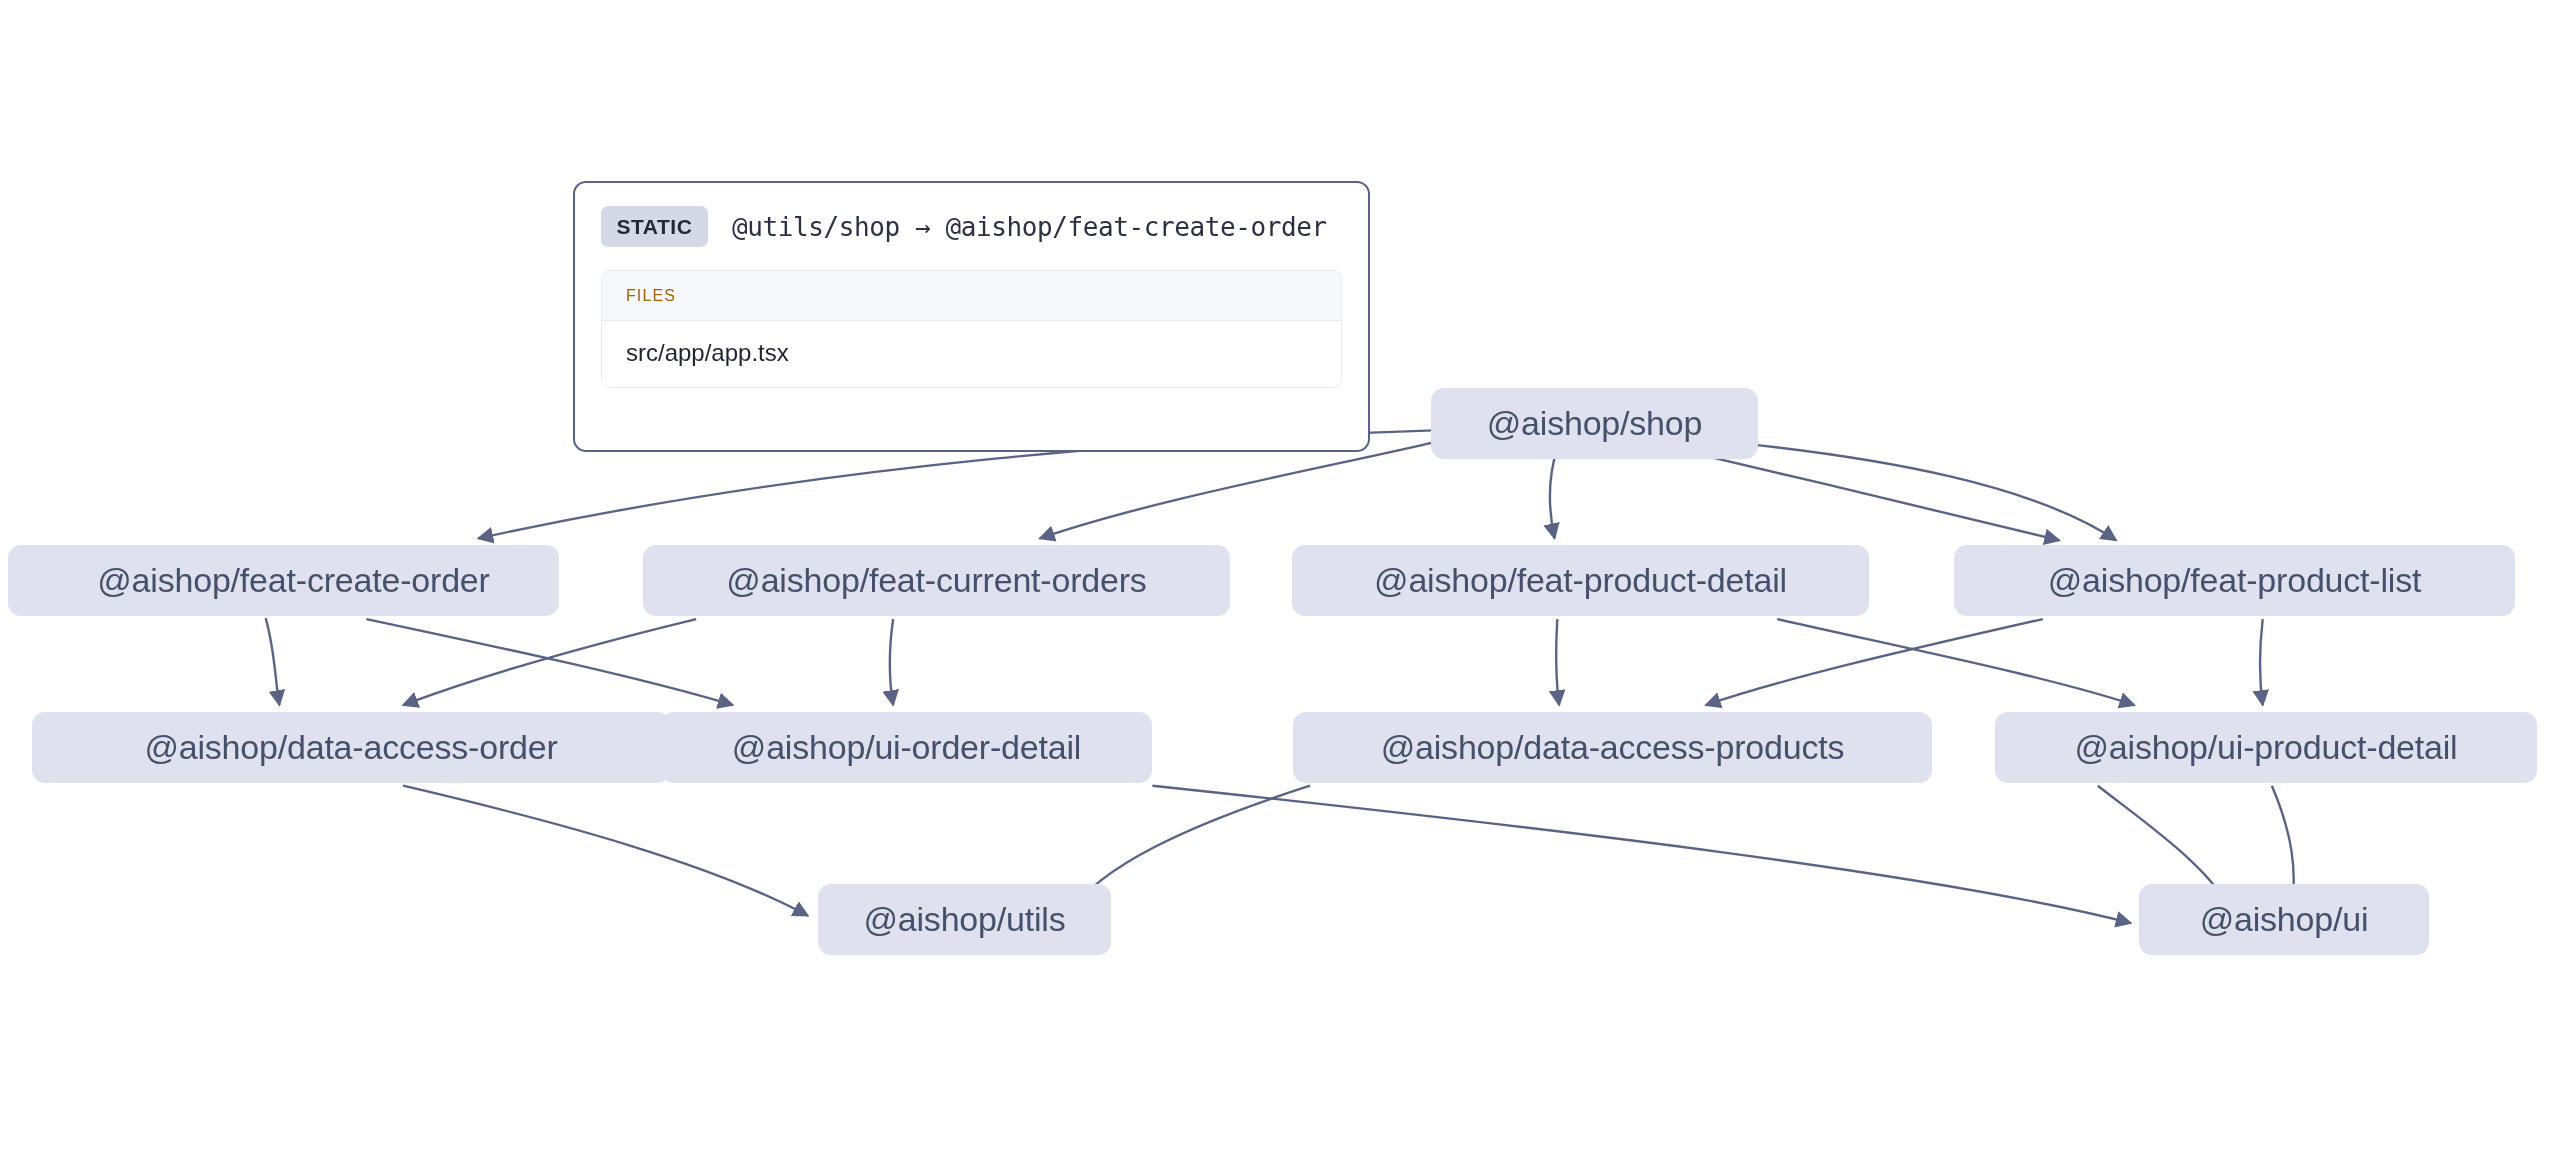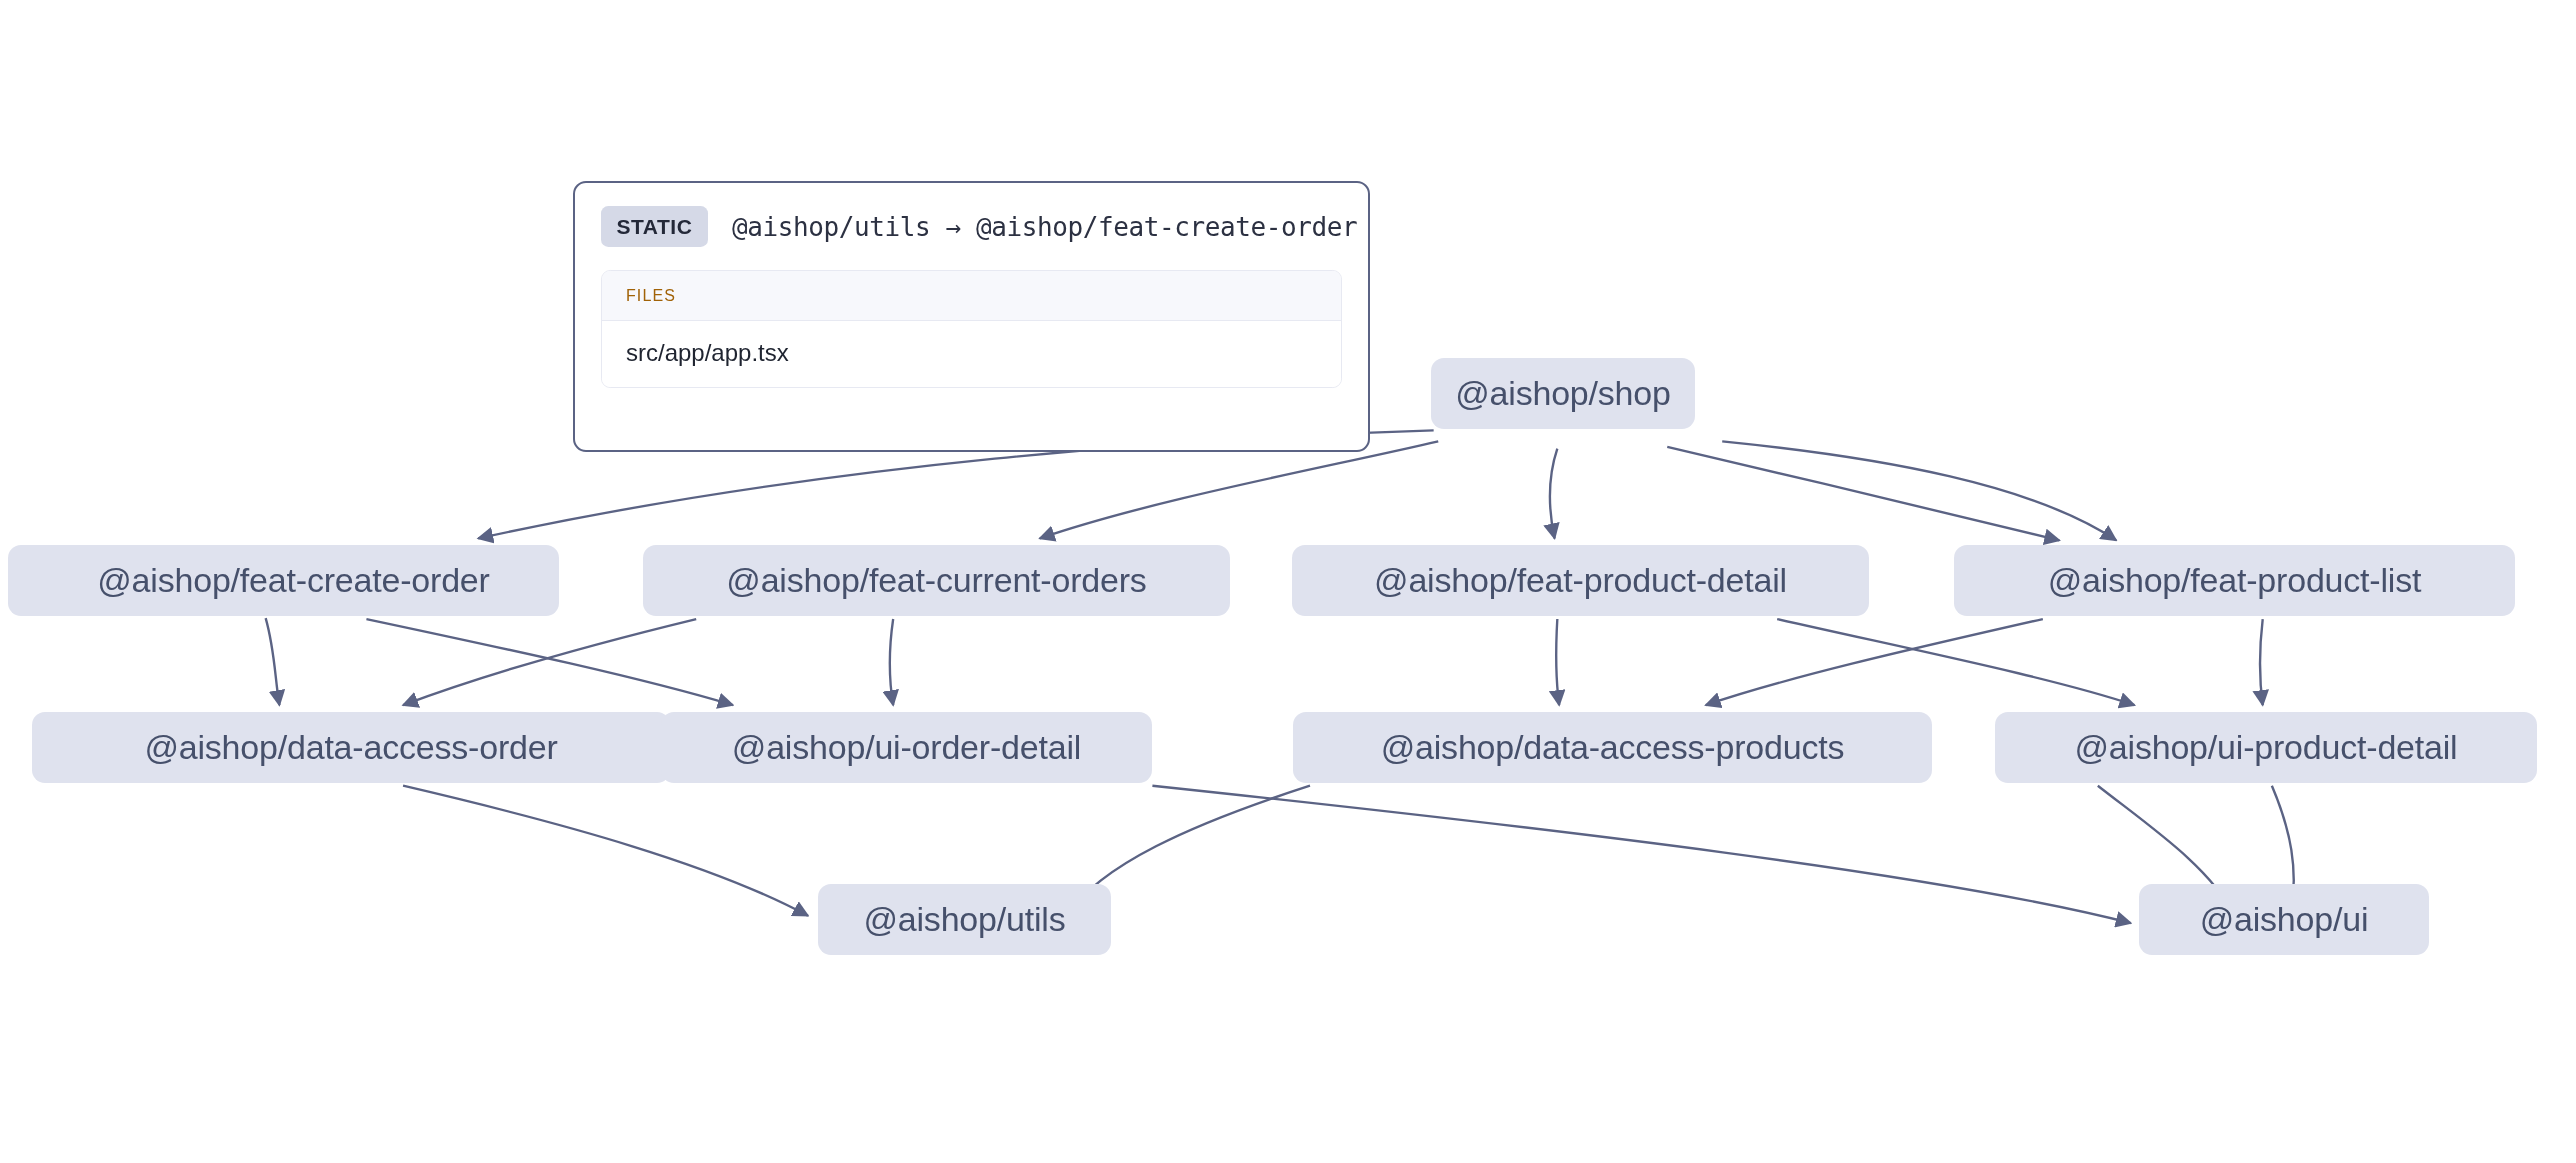--- a/index.html
+++ b/index.html
@@ -118,21 +118,21 @@
 
       <path d="M 440 858 C 620 900 780 945 882 1000"></path>
       <path d="M 1258 858 C 1700 905 2120 955 2326 1008"></path>
       <path d="M 1430 858 C 1300 900 1200 945 1165 1000"></path>
       <path d="M 2290 858 C 2350 905 2410 945 2440 1000"></path>
       <path d="M 2480 858 C 2500 905 2510 950 2500 1002"></path>
     </g>
   </svg>
 
   <div id="nodes">
-      <div class="node" style="left: 1431px; top: 358px; width: 264px;">
+      <div class="node" style="left: 1431px; top: 388px; width: 327px;">
         <span>@aishop/shop</span>
       </div>
       <div class="node" style="left: 8px; top: 545px; width: 551px; padding-left: 20px;">
         <span>@aishop/feat-create-order</span>
       </div>
       <div class="node" style="left: 643px; top: 545px; width: 587px;">
         <span>@aishop/feat-current-orders</span>
       </div>
       <div class="node" style="left: 1292px; top: 545px; width: 577px;">
         <span>@aishop/feat-product-detail</span>
@@ -156,21 +156,21 @@
         <span>@aishop/utils</span>
       </div>
       <div class="node" style="left: 2139px; top: 884px; width: 290px;">
         <span>@aishop/ui</span>
       </div>
     </div>
 
   <div id="card">
     <div class="card-head">
       <span class="badge">STATIC</span>
-      <span class="edge-title">@aishop/utils → @aishop/feat-create-order</span>
+      <span class="edge-title">@utils/shop → @aishop/feat-create-order</span>
     </div>
     <div class="files-box">
       <div class="files-head">FILES</div>
       <div class="files-row">src/app/app.tsx</div>
     </div>
   </div>
 
 </div>
 
 

